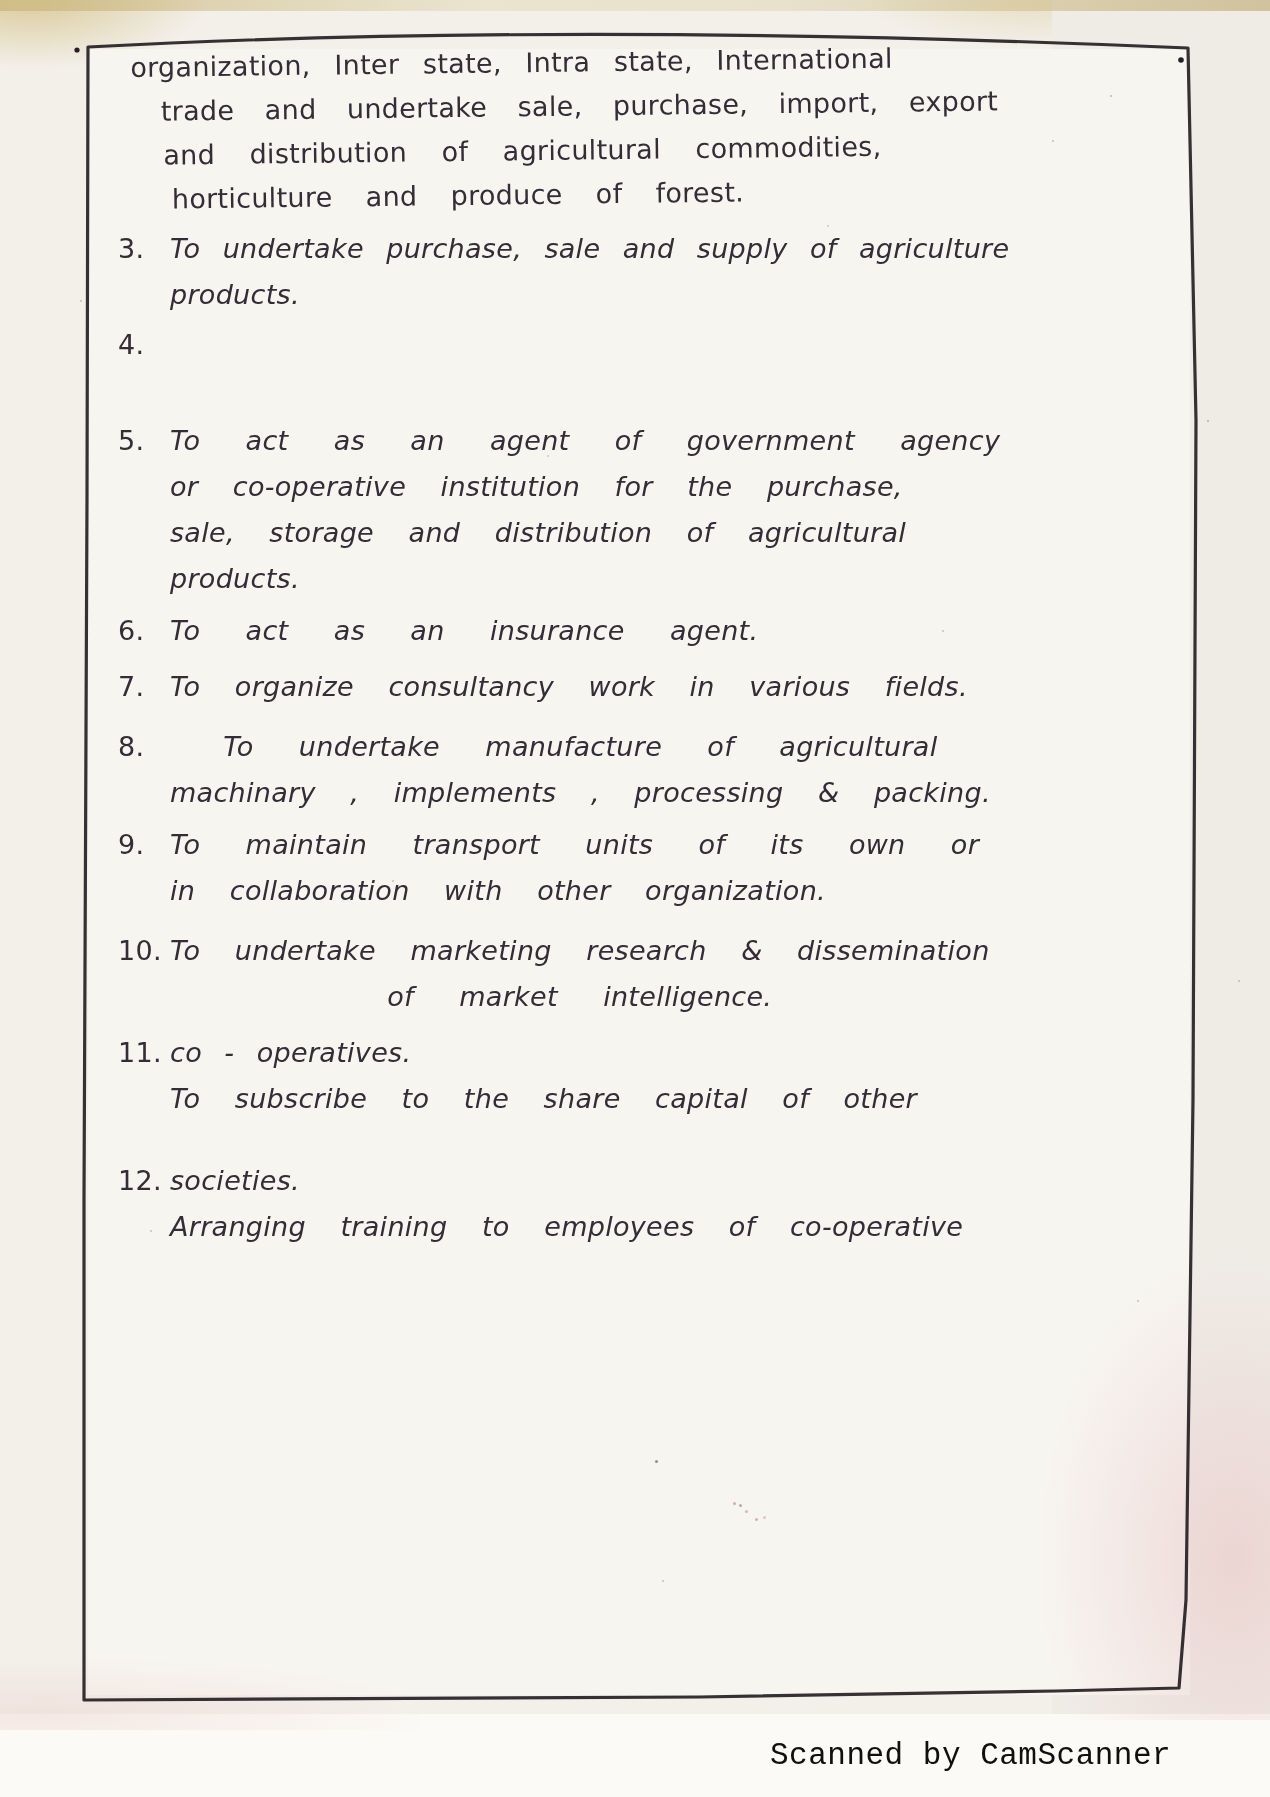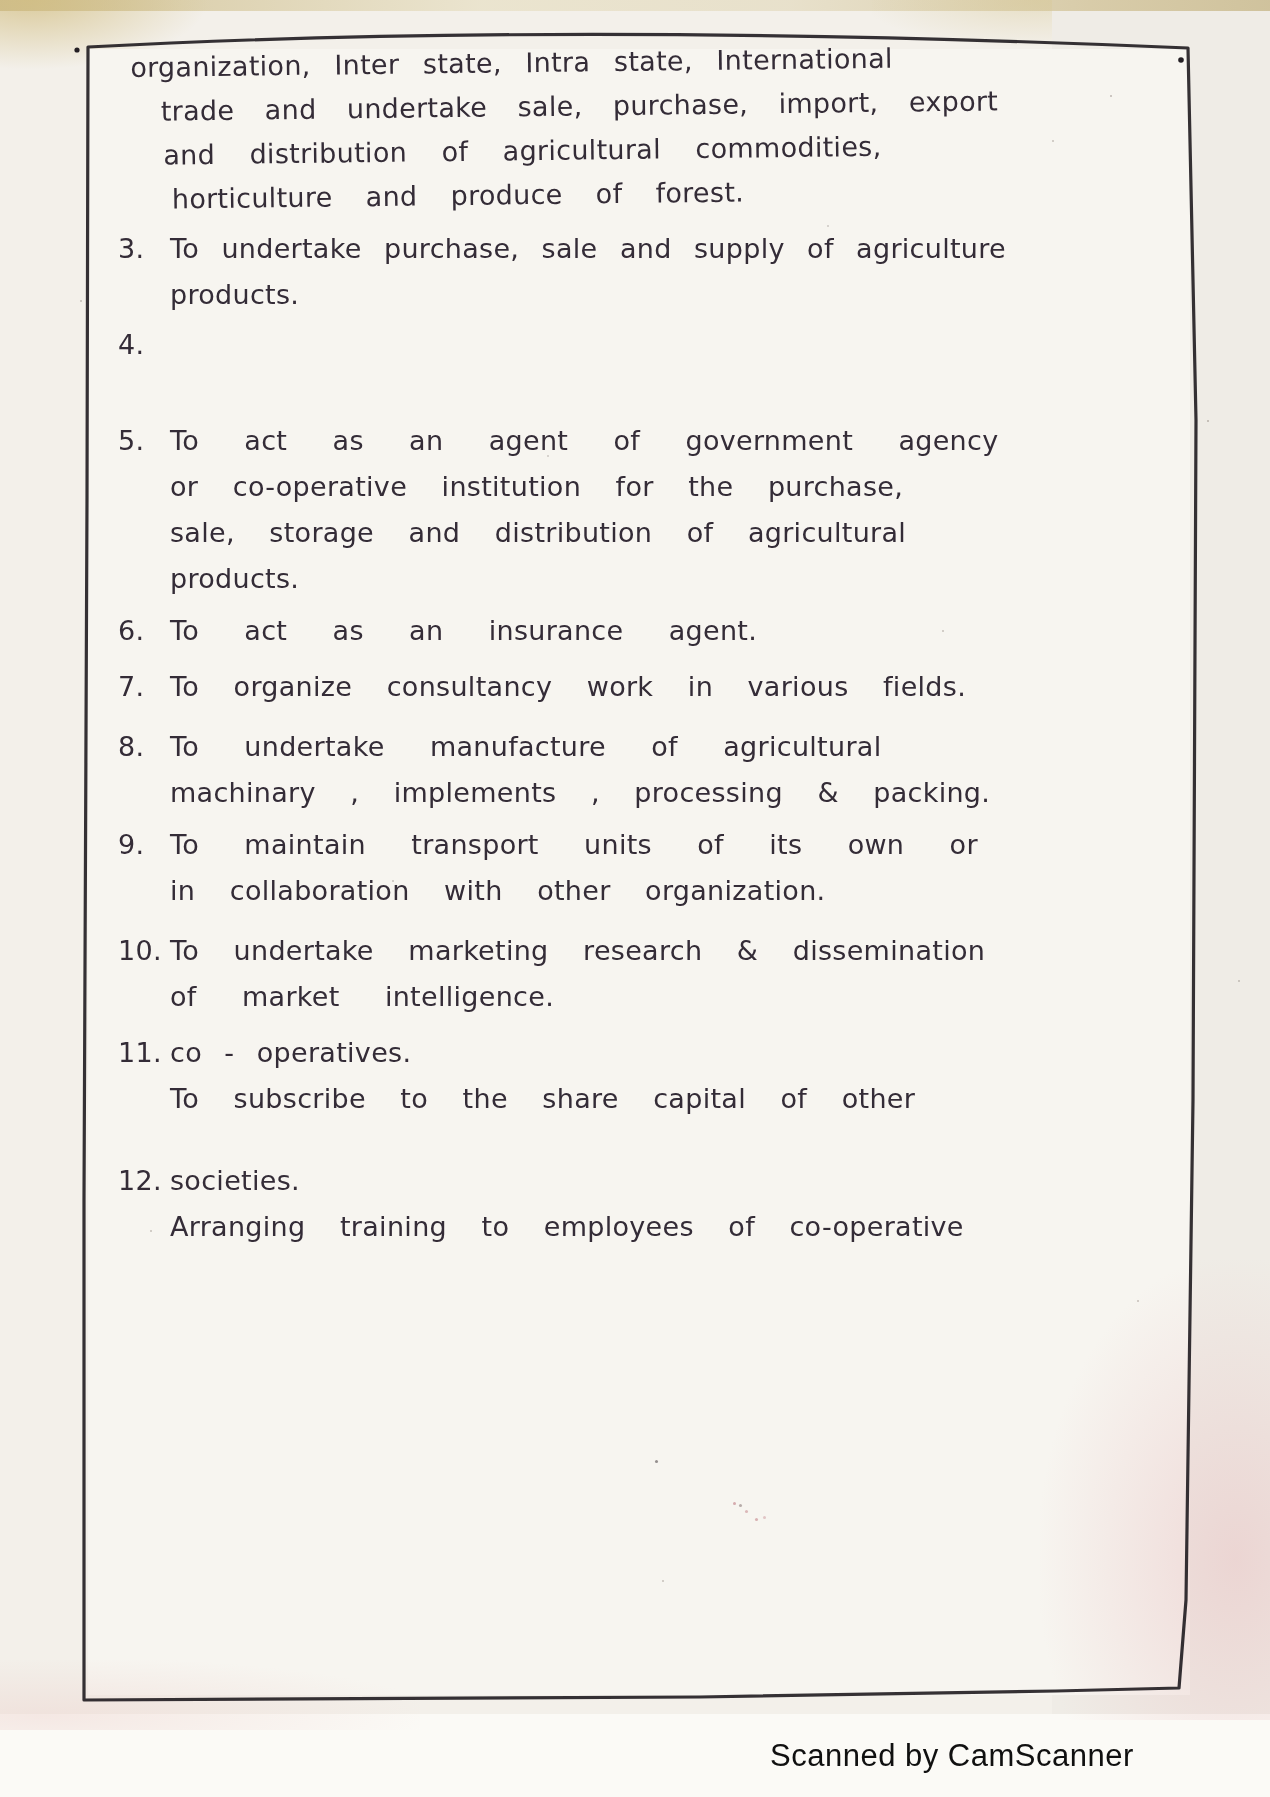--- a/index.html
+++ b/index.html
@@ -71,28 +71,28 @@
   }
   .intro .hline{word-spacing:.55em;white-space:nowrap;}
   .intro .hline:nth-child(2){margin-left:30px;word-spacing:.8em;}
   .intro .hline:nth-child(3){margin-left:32px;word-spacing:.95em;}
   .intro .hline:nth-child(4){margin-left:40px;word-spacing:.9em;}
   .item{
     position:absolute;left:118px;display:flex;align-items:flex-start;
     font-size:27px;line-height:46px;letter-spacing:.3px;
   }
   .item .num{flex:0 0 52px;}
-  .item .lines{white-space:nowrap;}
+  .item .lines{white-space:nowrap;font-style:italic;}
   .hline{word-spacing:.5em;}
   .w2{word-spacing:.95em;}
-  .w3{word-spacing:1.35em;}
+  .w3{word-spacing:1.35em;text-align:center;}
   .cont{}
   .watermark{
     position:absolute;left:770px;top:1738px;
-    font-family:Liberation Sans, sans-serif;
+    font-family:Liberation Mono, monospace;
     font-size:31px;color:#101010;letter-spacing:.5px;
     white-space:nowrap;
   }
 </style>
 </head>
 <body>
 
 <div class="scan">
 
   <div class="top-strip"></div>

